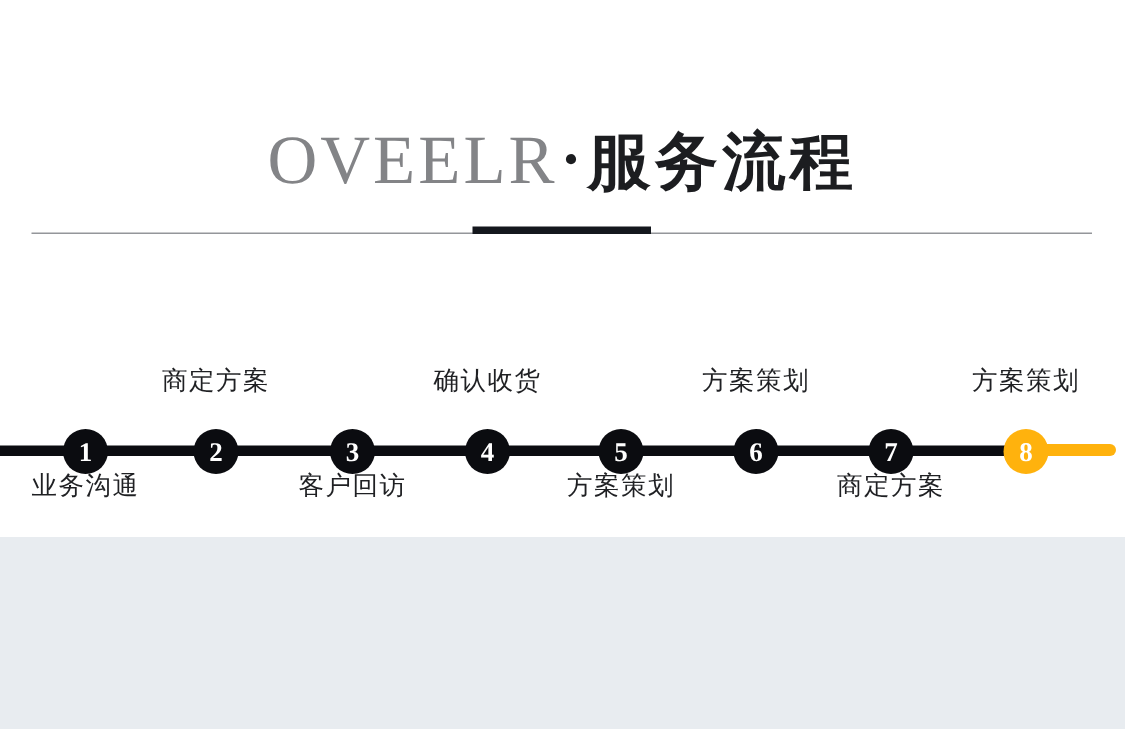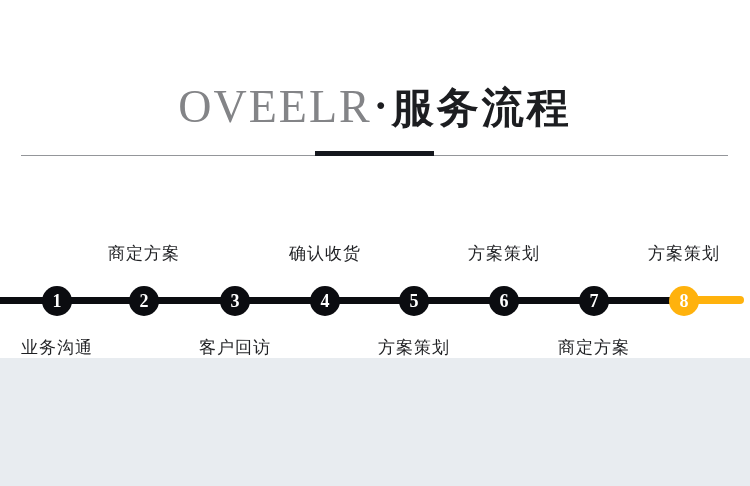--- a/index.html
+++ b/index.html
@@ -106,21 +106,21 @@
   .step-label {
     position: absolute;
     left: 0;
     transform: translateX(-50%);
     white-space: nowrap;
     font-size: 17px;
     color: #1f2023;
     letter-spacing: 1px;
   }
   .step-label.above { top: 242px; }
-  .step-label.below { top: 336px; }
+  .step-label.below { top: 312px; }
 </style>
 </head>
 <body>
 
 <div class="stage">
 
   <div class="title-row">
     <span class="brand">OVEELR</span><span class="title-sep">·</span><span class="title-text">服务流程</span>
   </div>
 

